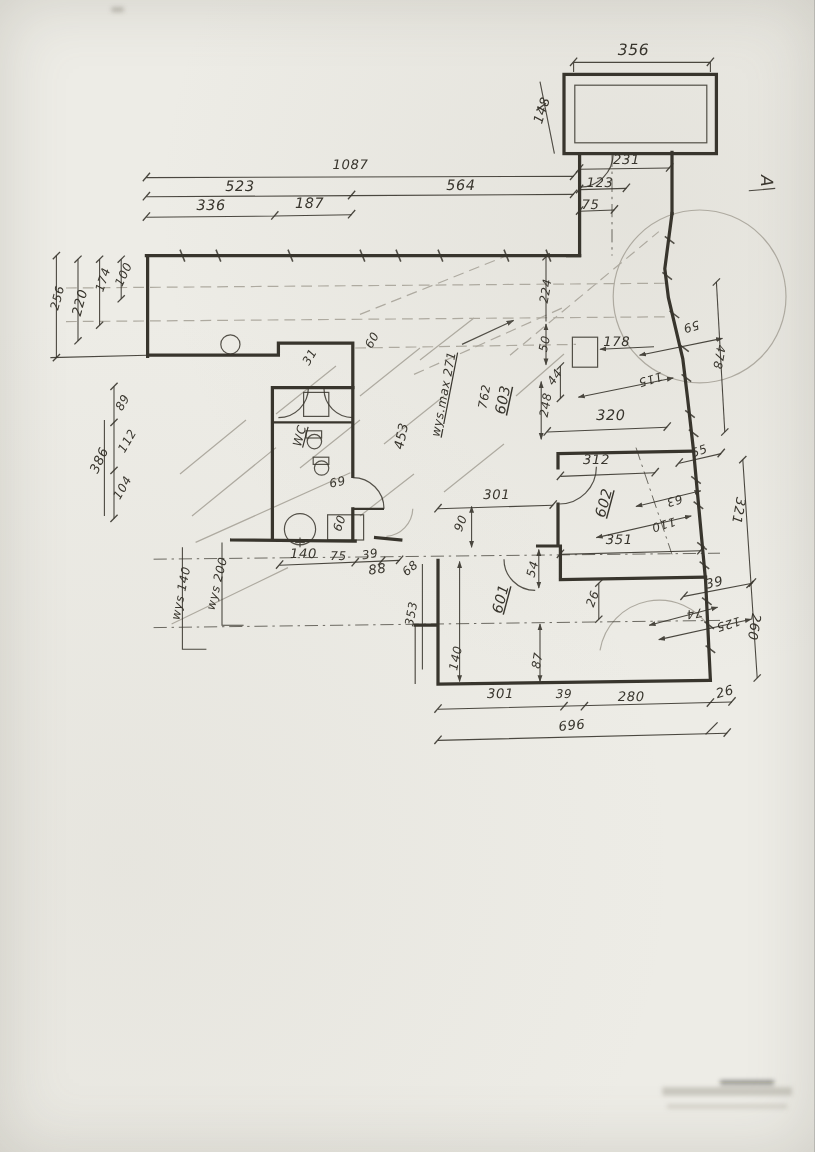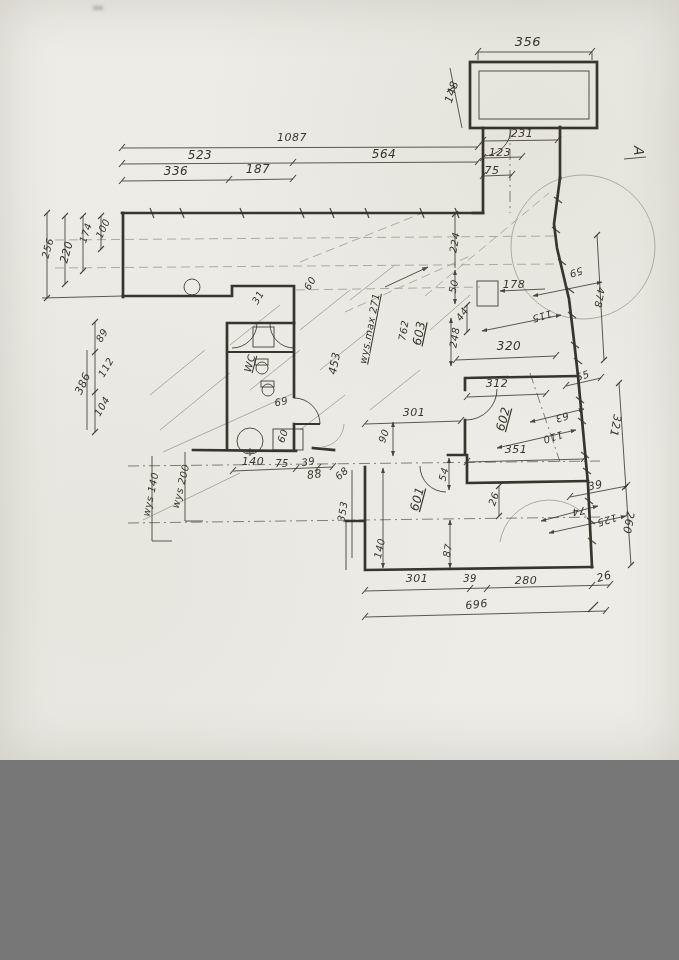--- a/index.html
+++ b/index.html
@@ -1,17 +1,17 @@
 <!DOCTYPE html>
 <html><head>
 <meta charset="utf-8">
 <style>
   html,body{margin:0;padding:0;background:#777;}
   .paper{
-    position:relative;width:679px;height:760px;overflow:hidden;
+    position:relative;width:679px;height:960px;overflow:hidden;
     background:
       radial-gradient(circle at 78% 18%, rgba(175,170,158,.14), transparent 42%),
       radial-gradient(circle at 15% 75%, rgba(175,170,158,.10), transparent 50%),
       #edece6;
     box-shadow: inset 0 0 55px rgba(110,105,92,.22);
     font-family:"DejaVu Sans", sans-serif;
   }
   svg{position:absolute;left:0;top:0;}
   .wall{stroke:var(--ink);stroke-width:2.7;fill:none;stroke-linecap:square;}
   .wall2{stroke:var(--ink);stroke-width:1.8;fill:none;}

